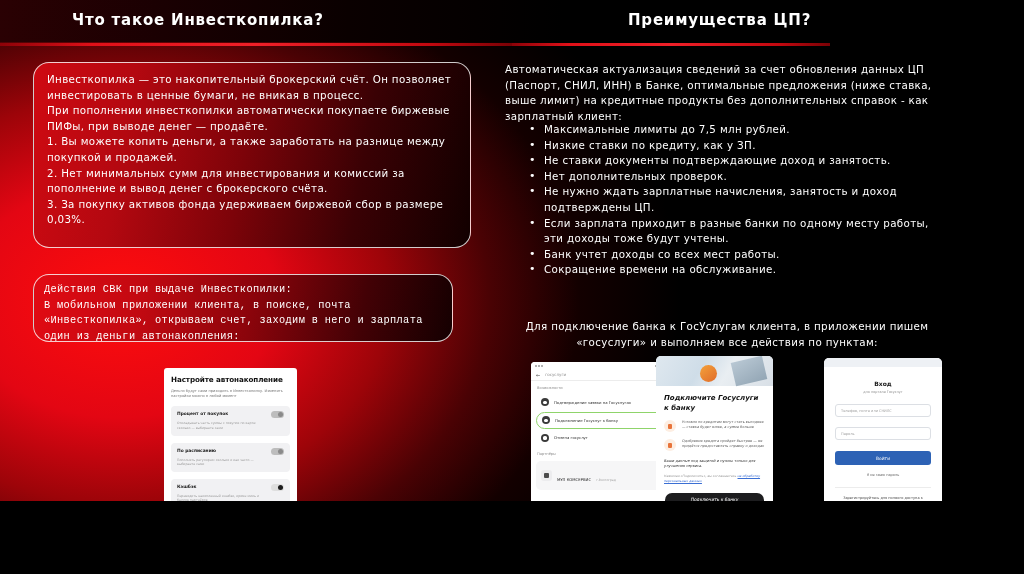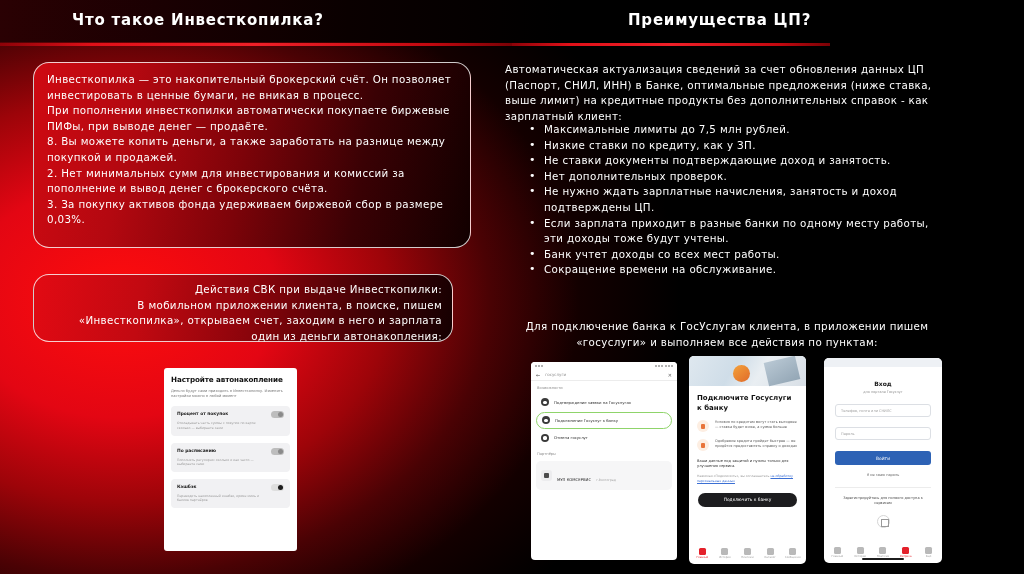--- a/index.html
+++ b/index.html
@@ -4,21 +4,21 @@
 <style>
   * { box-sizing: border-box; margin: 0; padding: 0; }
   html, body {
     width: 1024px; height: 574px;
     background: #000;
     font-family: "DejaVu Sans", "Liberation Sans", sans-serif;
     overflow: hidden;
   }
   #slide {
     position: relative;
-    width: 1024px; height: 574px;
+    width: 1024px; height: 501px;
     background:
       radial-gradient(ellipse 560px 420px at 120px 300px, #ff0d0d 0%, #e30613 28%, #9d0409 48%, #4a0204 66%, #130000 82%, #000 100%),
       #000;
     overflow: hidden;
   }
 
   
   .header-band {
     position: absolute; top: 0; left: 0; width: 1024px; height: 42px;
     background: linear-gradient(90deg, #2a0103 0%, #1a0002 16%, #0a0000 34%, #000 55%, #000 100%);
@@ -48,22 +48,23 @@
     line-height: 15.6px;
     letter-spacing: .35px;
   }
   #box-what {
     left: 33px; top: 62px; width: 438px; height: 186px;
     background: linear-gradient(100deg, #cf0a12 0%, #b40810 22%, #7d0309 48%, #3a0104 74%, #120000 100%);
   }
   #box-svk {
     left: 33px; top: 274px; width: 420px; height: 68px;
     background: linear-gradient(100deg, #e20a13 0%, #c20911 26%, #8b040b 52%, #430105 78%, #150001 100%);
-    text-align: right;
+    text-align: left;
     padding: 7px 10px;
+    font-family: Liberation Mono, monospace;
   }
   .box p { margin: 0; }
 
   
   #right-intro {
     position: absolute; left: 505px; top: 62px; width: 436px;
     color: #fff; font-size: 10.3px; line-height: 15.6px; letter-spacing: .35px;
   }
   #right-list {
     position: absolute; left: 522px; top: 122px; width: 425px;
@@ -157,22 +158,22 @@
   }
   .partner .pico { width: 11px; height: 11px; border-radius: 3px; background: #ececee; position: relative; flex: none; }
   .partner .pico::after {
     content:""; position:absolute; left:3px; top:3px; width:5px; height:5px; background:#4a4a4a; border-radius:1px;
   }
   .partner .pn { font-size: 3.8px; color: #1f1f1f; }
   .partner .pd { font-size: 3.1px; color: #a5a5a5; margin-top: 1.5px; }
 
   
   #shot-connect {
-    left: 689px; top: 356px; width: 117px; height: 208px;
-    border-radius: 5px; background: #fff;
+    left: 656px; top: 356px; width: 117px; height: 208px;
+    border-radius: 5px; background: #fff; font-style: italic;
   }
   .hero {
     height: 30px;
     background: linear-gradient(120deg, #dfe8ef 0%, #cfdde8 38%, #e9eef2 60%, #d8dfe6 100%);
     position: relative;
   }
   .hero::before {
     content:""; position:absolute; left:44px; top:9px; width:17px; height:17px;
     border-radius:50%; background:linear-gradient(140deg,#f4a23a,#e06b2a);
   }
@@ -254,28 +255,28 @@
 
   <div class="header-band"></div>
   <div class="header-title" id="title-left">Что такое Инвесткопилка?</div>
   <div class="header-title" id="title-right">Преимущества ЦП?</div>
   <div class="rule" id="rule-left"></div>
   <div class="rule" id="rule-right"></div>
 
   <div class="box" id="box-what">
     <p>Инвесткопилка — это накопительный брокерский счёт. Он позволяет инвестировать в ценные бумаги, не вникая в процесс.</p>
     <p>При пополнении инвесткопилки автоматически покупаете биржевые ПИФы, при выводе денег — продаёте.</p>
-    <p>8. Вы можете копить деньги, а также заработать на разнице между покупкой и продажей.</p>
+    <p>1. Вы можете копить деньги, а также заработать на разнице между покупкой и продажей.</p>
     <p>2. Нет минимальных сумм для инвестирования и комиссий за пополнение и вывод денег с брокерского счёта.</p>
     <p>3. За покупку активов фонда удерживаем биржевой сбор в размере 0,03%.</p>
   </div>
 
   <div class="box" id="box-svk">
     <p>Действия СВК при выдаче Инвесткопилки:</p>
-    <p>В мобильном приложении клиента, в поиске, пишем</p>
+    <p>В мобильном приложении клиента, в поиске, почта</p>
     <p>«Инвесткопилка», открываем счет, заходим в него и зарплата</p>
     <p>один из деньги автонакопления:</p>
   </div>
 
   <div id="right-intro">Автоматическая актуализация сведений за счет обновления данных ЦП (Паспорт, СНИЛ, ИНН) в Банке, оптимальные предложения (ниже ставка, выше лимит) на кредитные продукты без дополнительных справок - как зарплатный клиент:</div>
 
   <ul id="right-list">
     <li>Максимальные лимиты до 7,5 млн рублей.</li>
     <li>Низкие ставки по кредиту, как у ЗП.</li>
     <li>Не ставки документы подтверждающие доход и занятость.</li>

